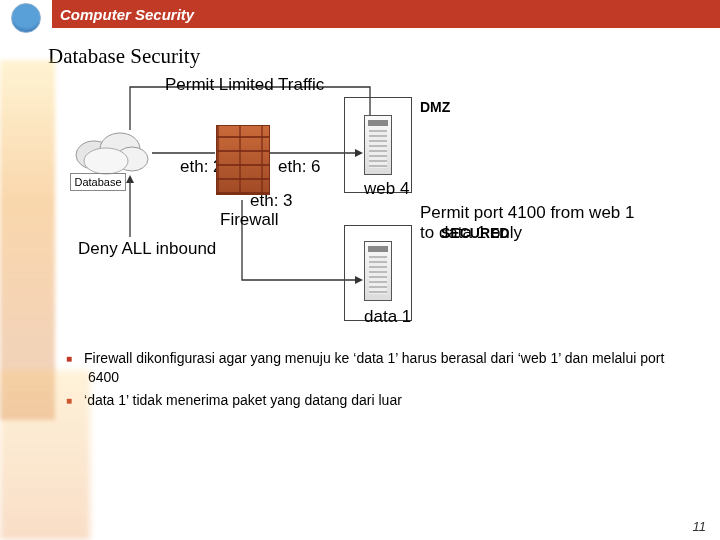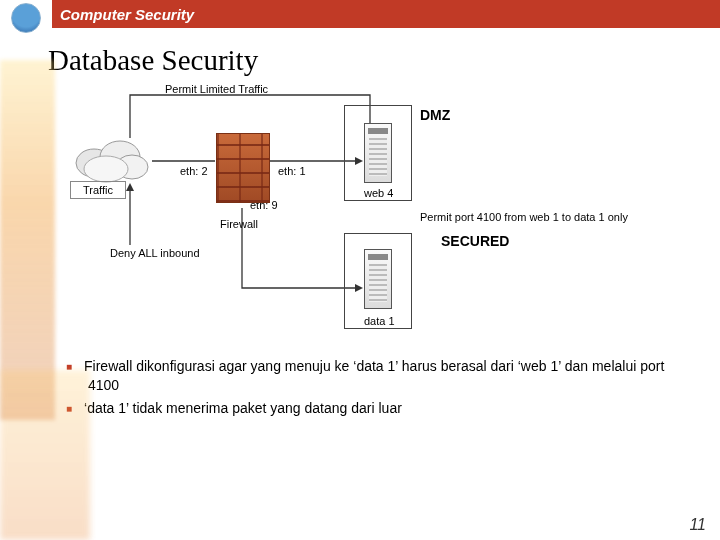--- a/index.html
+++ b/index.html
@@ -61,38 +61,38 @@
     top: 370px;
     width: 90px;
     height: 170px;
     background: linear-gradient(180deg, rgba(255,200,90,.5) 0%, rgba(230,120,30,.55) 100%);
     filter: blur(3px);
     opacity: .45;
     pointer-events: none;
   }
   .slide-title {
     font-family: "Times New Roman", serif;
-    font-size: 29px;
+    font-size: 21px;
     margin: 8px 0 4px 48px;
   }
   .diagram {
     margin: 6px 0 0 70px;
     position: relative;
     width: 610px;
     height: 260px;
     font-size: 11px;
   }
   .box-label {
     position: absolute;
     font-weight: bold;
     font-size: 14px;
   }
   .small-label {
     position: absolute;
-    font-size: 11px;
+    font-size: 17px;
   }
   .server {
     position: absolute;
     width: 28px;
     height: 60px;
     border: 1px solid #555;
     background: linear-gradient(#fafafa,#dcdcdc);
   }
   .server::before {
     content: "";
@@ -143,21 +143,21 @@
     color: #c13a26;
     font-size: 10px;
     margin-left: -22px;
     margin-right: 12px;
     vertical-align: 1px;
   }
   .page-num {
     position: absolute;
     right: 14px;
     bottom: 6px;
-    font-size: 16px;
+    font-size: 13px;
     font-style: italic;
     color: #333;
   }
   .line {
     stroke: #333;
     stroke-width: 1.3;
     fill: none;
   }
   .arrow { fill: #333; }
 </style>
@@ -201,45 +201,45 @@
 
   <div class="cloud" style="left:2px;top:52px;">
     <svg viewBox="0 0 80 48" width="80" height="48">
       <ellipse cx="22" cy="28" rx="18" ry="14" fill="#e6e6e6" stroke="#999"></ellipse>
       <ellipse cx="48" cy="22" rx="20" ry="16" fill="#eee" stroke="#999"></ellipse>
       <ellipse cx="60" cy="32" rx="16" ry="12" fill="#f2f2f2" stroke="#999"></ellipse>
       <ellipse cx="34" cy="34" rx="22" ry="13" fill="#f6f6f6" stroke="#aaa"></ellipse>
     </svg>
   </div>
   <div class="zone-box" style="left:0px;top:98px;width:56px;height:18px;display:flex;align-items:center;justify-content:center;border-color:#888">
-    <span>Traffic</span>
+    <span>Database</span>
   </div>
 
   <div class="small-label" style="left:110px;top:82px;">eth: 2</div>
-  <div class="small-label" style="left:208px;top:82px;">eth: 1</div>
-  <div class="small-label" style="left:180px;top:116px;">eth: 9</div>
+  <div class="small-label" style="left:208px;top:82px;">eth: 6</div>
+  <div class="small-label" style="left:180px;top:116px;">eth: 3</div>
 
   <div class="firewall" style="left:146px;top:50px;"></div>
   <div class="small-label" style="left:150px;top:135px;">Firewall</div>
 
-  <div class="small-label" style="left:8px;top:164px;margin-left:32px;">Deny ALL inbound</div>
+  <div class="small-label" style="left:8px;top:164px;">Deny ALL inbound</div>
 
   <div class="zone-box" style="left:274px;top:22px;width:68px;height:96px;"></div>
   <div class="server" style="left:294px;top:40px;"></div>
   <div class="box-label" style="left:350px;top:24px;">DMZ</div>
   <div class="small-label" style="left:294px;top:104px;">web 4</div>
 
   <div class="zone-box" style="left:274px;top:150px;width:68px;height:96px;"></div>
   <div class="server" style="left:294px;top:166px;"></div>
   <div class="box-label" style="left:371px;top:150px;">SECURED</div>
   <div class="small-label" style="left:294px;top:232px;text-align:center;">data 1</div>
 
   <div class="small-label" style="left:350px;top:128px;width:230px;">Permit port 4100 from web 1 to data 1 only</div>
 </div>
 
 <div class="bullets">
   <ul>
-    <li>Firewall dikonfigurasi agar yang menuju ke ‘data 1’ harus berasal dari ‘web 1’ dan melalui port 4100</li>
+    <li>Firewall dikonfigurasi agar yang menuju ke ‘data 1’ harus berasal dari ‘web 1’ dan melalui port 6400</li>
     <li>‘data 1’ tidak menerima paket yang datang dari luar</li>
   </ul>
 </div>
 
 <div class="page-num">11</div>
 
 </body></html>

